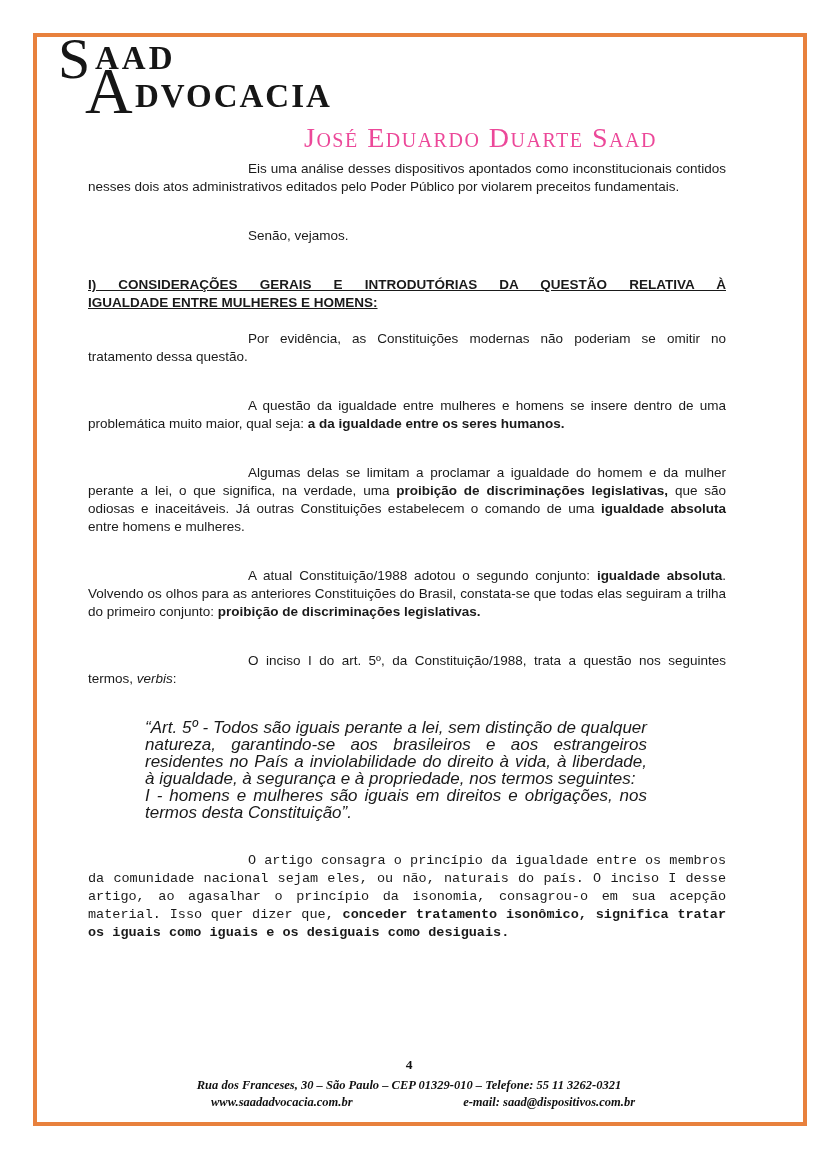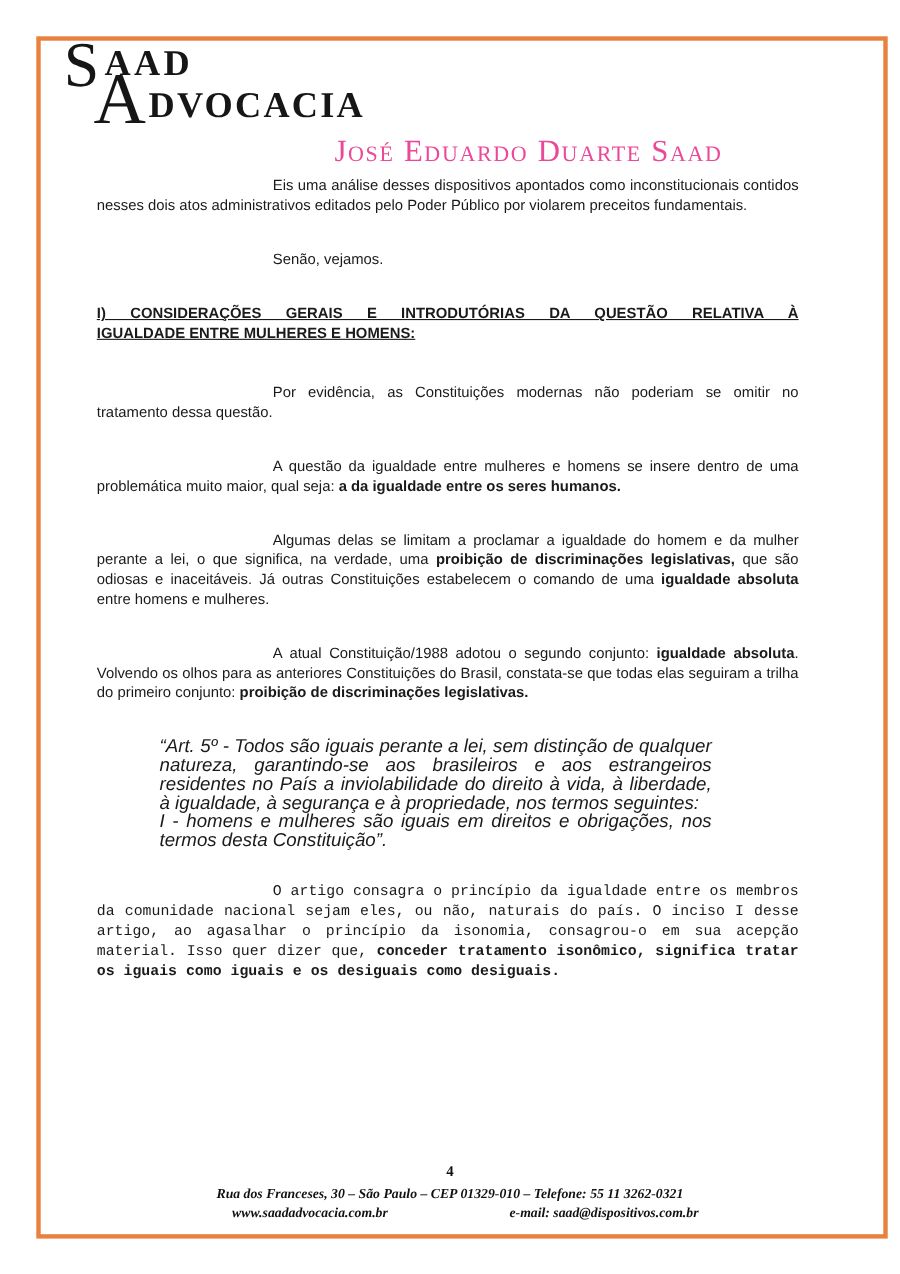--- a/index.html
+++ b/index.html
@@ -54,21 +54,21 @@
     width: 638px;
     font-size: 13.5px;
     line-height: 18px;
     text-align: justify;
   }
   .para { margin: 0 0 31px 0; }
   .indent { text-indent: 160px; }
   .heading {
     font-weight: bold;
     text-decoration: underline;
-    margin: 0 0 36px 0;
+    margin: 0 0 18px 0;
   }
   .heading-line1 { text-align: justify; text-align-last: justify; }
   .heading-line2 { text-align: left; }
   .quote {
     margin: 0 4px 31px 57px;
     width: 502px;
     font-weight: normal;
     font-style: italic;
     font-size: 17px;
     line-height: 17px;
@@ -129,20 +129,21 @@
 
     <p class="para indent"><span>Por evidência, as Constituições modernas não poderiam se omitir no tratamento dessa questão.</span></p>
 
     <p class="para indent"><span>A questão da igualdade entre mulheres e homens se insere dentro de uma problemática muito maior, qual seja: </span><b>a da igualdade entre os seres humanos.</b></p>
 
 
     <p class="para indent"><span>Algumas delas se limitam a proclamar a igualdade do homem e da mulher perante a lei, o que significa, na verdade, uma </span><b>proibição de discriminações legislativas,</b><span> que são odiosas e inaceitáveis. Já outras Constituições estabelecem o comando de uma </span><b>igualdade absoluta</b><span> entre homens e mulheres.</span></p>
 
     <p class="para indent"><span>A atual Constituição/1988 adotou o segundo conjunto: </span><b>igualdade absoluta</b><span>. Volvendo os olhos para as anteriores Constituições do Brasil, constata-se que todas elas seguiram a trilha do primeiro conjunto: </span><b>proibição de discriminações legislativas.</b></p>
 
+    <p class="para indent"><span>O inciso I do art. 5º, da Constituição/1988, trata a questão nos seguintes termos, </span><i>verbis</i><span>:</span></p>
 
     <blockquote class="quote">
       <p>“Art. 5º - Todos são iguais perante a lei, sem distinção de qualquer natureza, garantindo-se aos brasileiros e aos estrangeiros residentes no País a inviolabilidade do direito à vida, à liberdade, à igualdade, à segurança e à propriedade, nos termos seguintes:</p>
       <p>I - homens e mulheres são iguais em direitos e obrigações, nos termos desta Constituição”.</p>
     </blockquote>
 
     <p class="para indent last-para"><span>O artigo consagra o princípio da igualdade entre os membros da comunidade nacional sejam eles, ou não, naturais do país. O inciso I desse artigo, ao agasalhar o princípio da isonomia, consagrou-o em sua acepção material. Isso quer dizer que, </span><b>conceder tratamento isonômico, significa tratar os iguais como iguais e os desiguais como desiguais.</b></p>
 
   </main>
 

